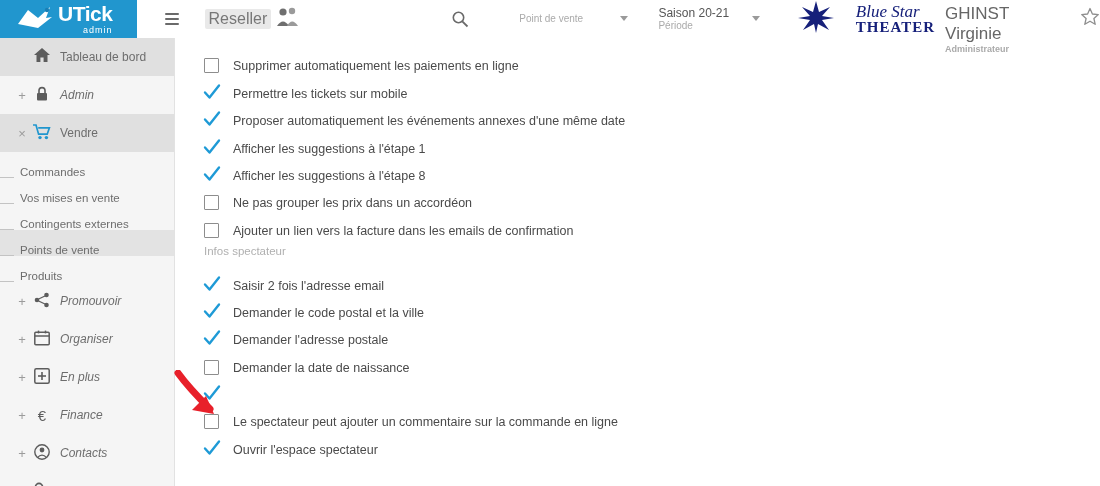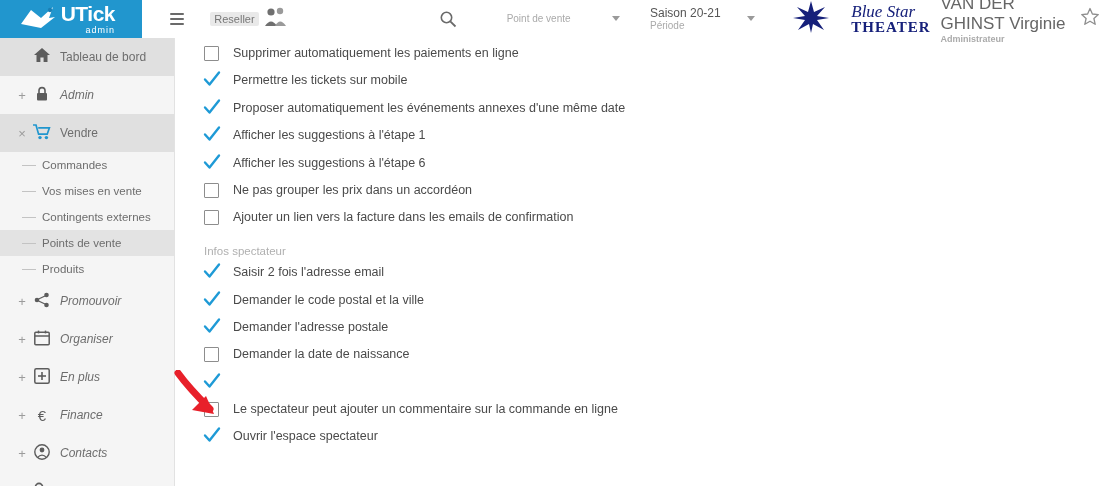--- a/index.html
+++ b/index.html
@@ -49,21 +49,21 @@
   }
   .burger span {
     display: block; height: 2px; background: #6a6a6a; margin: 3px 0; border-radius: 1px;
   }
   .reseller {
     margin-left: 26px;
     display: flex; align-items: center; gap: 4px;
     position: relative;
   }
   .reseller-label {
-    font-size: 11px; color: #777; background: #e9e9e9; padding: 1px 4px; border-radius: 2px;
+    font-size: 16px; color: #777; background: #e9e9e9; padding: 1px 4px; border-radius: 2px;
   }
   .people-icon { color: #666; }
   .topbar-search {
     margin-left: 150px;
     width: 18px; height: 18px;
     position: relative;
   }
   .field {
     position: relative;
     height: 38px;
@@ -123,23 +123,22 @@
   }
   .nav-item .nav-label { margin-left: 4px; }
   .nav-item.italic .nav-label { font-style: italic; }
   .nav-item.highlight { background: #e0e0e0; }
   .nav-item.first { background: #e0e0e0; }
 
   .subnav {
     font-size: 11.5px; color: #6d6d6d;
   }
   .subnav .sub-item {
-    display: flex; align-items: center;
+    display: flex; align-items: flex-end;
     height: 26px;
-    padding-left: 22px;
     position: relative;
   }
   .subnav .sub-item.sel { background: #e3e3e3; }
   .subnav .dash {
     width: 14px; border-top: 1px solid #c3c3c3; margin-right: 6px;
     flex: 0 0 14px;
   }
 
   
   .main {
@@ -151,21 +150,21 @@
     position: absolute; top: 38px; left: 185px; width: 7px; height: 448px;
     background: #f1f1f1;
   }
   .scroll-thumb {
     position: absolute; top: 120px; left: 185px; width: 7px; height: 150px;
     background: #c9c9c9; border-radius: 4px;
   }
 
   .opt-list { padding: 8px 0 0 28px; }
   .opt-row {
-    display: flex; align-items: flex-start;
+    display: flex; align-items: flex-end;
     height: 27.4px;
     font-size: 12.5px;
     color: #4a4a4a;
   }
   .cb {
     width: 15px; height: 15px;
     border: 1px solid #8d8d8d;
     border-radius: 1px;
     background: #fff;
     flex: 0 0 15px;
@@ -441,21 +440,21 @@
         </span>
         <span>Afficher les suggestions à l'étape 1</span>
       </div>
 
       <div class="opt-row">
         <span class="check">
           <svg width="18" height="18" viewBox="0 0 18 18">
               <path d="M2 9.5 L6.5 14.5 L16 2.5" fill="none" stroke="#1e9ad6" stroke-width="2.4" stroke-linecap="round" stroke-linejoin="round"></path>
             </svg>
         </span>
-        <span>Afficher les suggestions à l'étape 6</span>
+        <span>Afficher les suggestions à l'étape 8</span>
       </div>
 
       <div class="opt-row">
         <span class="cb"></span>
         <span>Ne pas grouper les prix dans un accordéon</span>
       </div>
 
       <div class="opt-row">
         <span class="cb"></span>
         <span>Ajouter un lien vers la facture dans les emails de confirmation</span>

